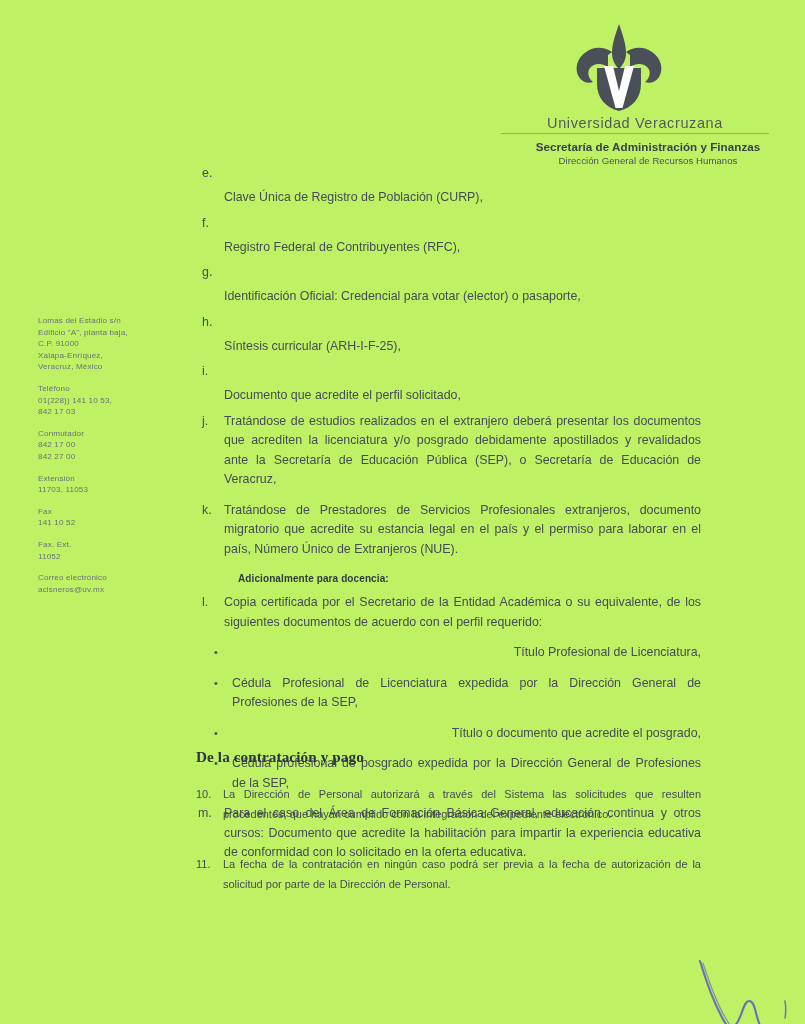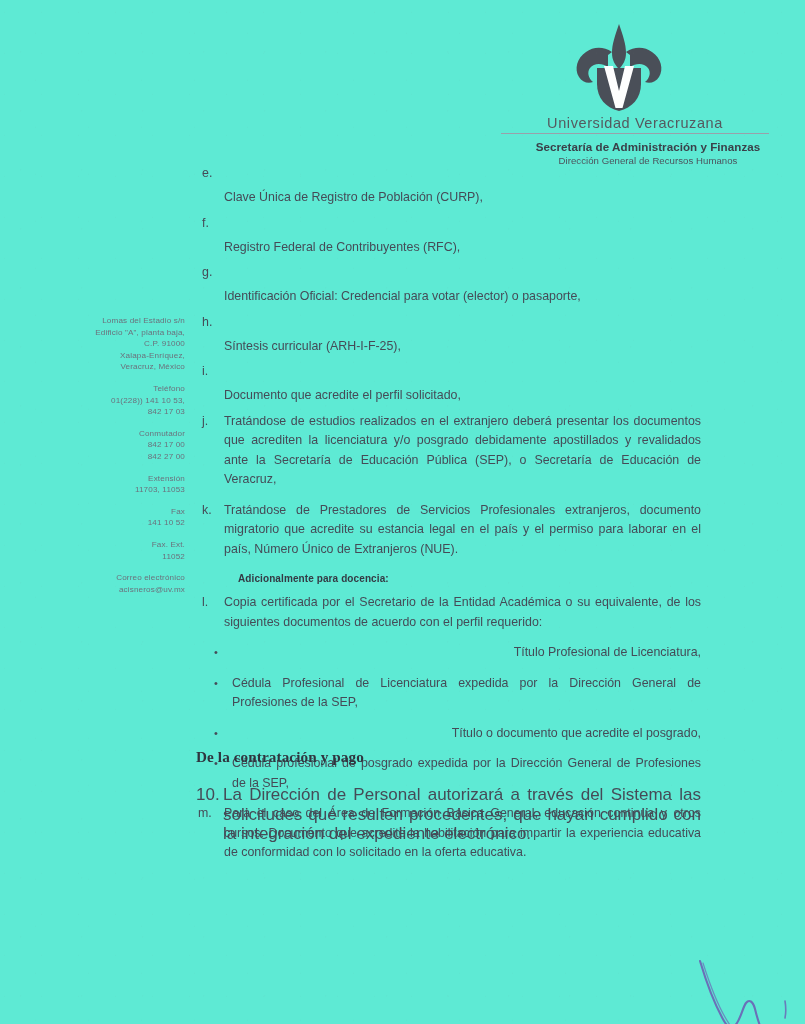--- a/index.html
+++ b/index.html
@@ -14,21 +14,21 @@
     overflow: hidden;
     font-family: "Liberation Sans", sans-serif;
     color: #454b57;
     -webkit-font-smoothing: antialiased;
   }
 
   
   .page {
     position: absolute;
     inset: 0;
-    background: #5eead4;
+    background: #bef264;
   }
 
   
   .letterhead {
     position: absolute;
     top: 22px;
     right: 36px;
     width: 300px;
     text-align: right;
   }
@@ -71,24 +71,23 @@
   .dept-2 {
     font-size: 9.6px;
     color: #4d535d;
     margin-top: 2px;
     letter-spacing: 0.05px;
   }
 
   
   .sidebar {
     position: absolute;
-    left: 52px;
+    left: 38px;
     top: 315px;
     width: 133px;
-    text-align: right;
     font-size: 8.1px;
     line-height: 11.6px;
     color: #6b717c;
     letter-spacing: 0.15px;
   }
   .sidebar .grp { margin-bottom: 10px; }
   .sidebar .grp:last-child { margin-bottom: 0; }
   .sidebar .lbl { display: block; }
   .sidebar .val { display: block; }
 
@@ -163,21 +162,21 @@
     font-family: "Liberation Serif", serif;
     font-size: 15.2px;
     font-weight: bold;
     color: #2f353f;
     letter-spacing: 0.1px;
     margin-bottom: 19px;
   }
   .num-row {
     display: flex;
     align-items: flex-start;
-    font-size: 17px;
+    font-size: 11px;
     line-height: 19.6px;
     margin-bottom: 31px;
   }
   .num-marker {
     flex: 0 0 27px;
   }
   .num-text {
     flex: 1 1 auto;
     text-align: justify;
   }
@@ -355,20 +354,24 @@
   </div>
 
   <div class="lower">
     <div class="lower-head">De la contratación y pago</div>
 
     <div class="num-row">
       <span class="num-marker">10.</span>
       <span class="num-text">La Dirección de Personal autorizará a través del Sistema las solicitudes que resulten procedentes, que hayan cumplido con la integración del expediente electrónico.</span>
     </div>
 
+    <div class="num-row">
+      <span class="num-marker">11.</span>
+      <span class="num-text">La fecha de la contratación en ningún caso podrá ser previa a la fecha de autorización de la solicitud por parte de la Dirección de Personal.</span>
+    </div>
   </div>
 
   <div class="signature">
     <svg width="110" height="75" viewBox="0 0 110 75" aria-hidden="true">
       <g fill="none" stroke="#6a70b8" stroke-linecap="round" stroke-linejoin="round">
         <path d="M10 6 C16 26 26 52 34 66 C38 73 43 74 47 68 C51 62 53 52 56 48
                  C59 44 63 46 65 54 C67 62 69 70 72 75" stroke-width="2.1"></path>
         <path d="M13 8 C20 30 30 56 40 70" stroke-width="1.2" opacity="0.75"></path>
         <path d="M95 46 C96 52 96 58 95 63" stroke-width="1.6" opacity="0.9"></path>
       </g>

